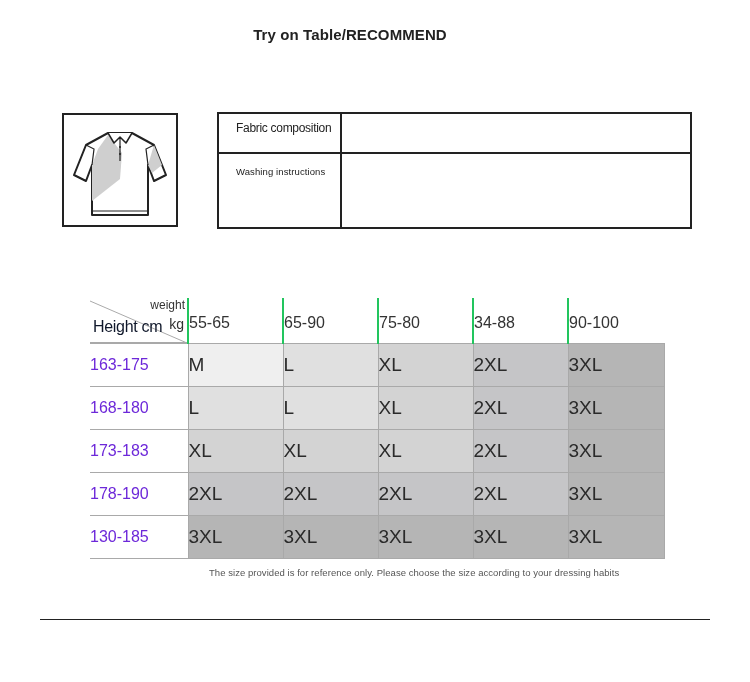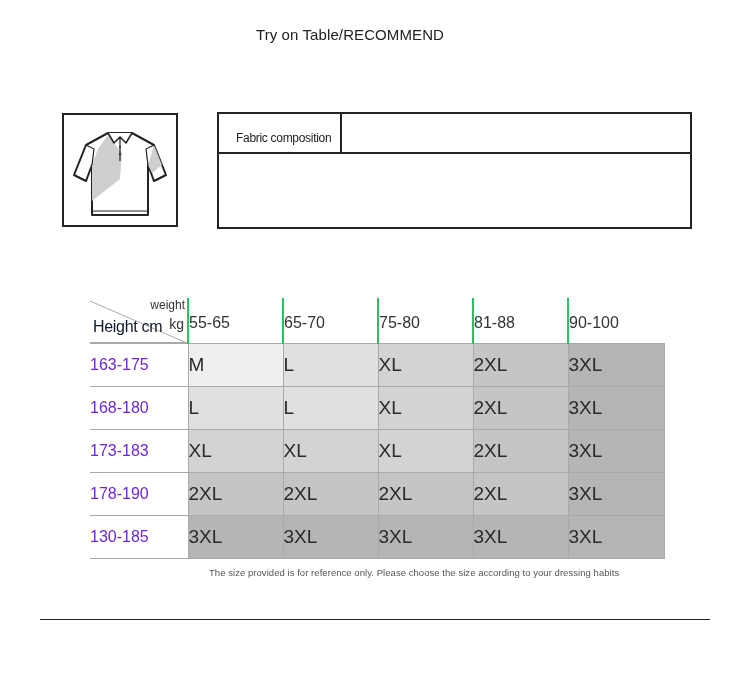--- a/index.html
+++ b/index.html
@@ -1,31 +1,31 @@
 <!DOCTYPE html>
 <html><head>
 <meta charset="utf-8">
 <style>
   html, body { margin: 0; padding: 0; background: #ffffff; }
   body { width: 750px; height: 682px; position: relative; overflow: hidden;
          font-family: "Liberation Sans", "DejaVu Sans", sans-serif; color: #222; }
   .title { position: absolute; left: 0; top: 26px; width: 700px; text-align: center;
-           font-size: 15px; color: #222; letter-spacing: 0.1px; }
+           font-size: 15px; color: #222; letter-spacing: 0.1px; font-weight: bold; }
   .shirt-box { position: absolute; left: 62px; top: 113px; width: 116px; height: 114px;
                border: 2px solid #222; box-sizing: border-box; background: #fff; }
   .shirt-box svg { position: absolute; left: 6px; top: 8px; }
   .info-table { position: absolute; left: 217px; top: 112px; width: 475px; height: 117px;
                 border: 2px solid #222; box-sizing: border-box; }
   .info-row { position: absolute; left: 0; width: 100%; }
   .info-row.r1 { top: 0; height: 38px; border-bottom: 2px solid #222; }
   .info-row.r2 { top: 40px; height: 73px; }
   .info-label { position: absolute; left: 0; top: 0; width: 123px; height: 100%;
                 border-right: 2px solid #222; box-sizing: border-box; }
   .info-label span { position: absolute; left: 17px; color: #222; white-space: nowrap; }
-  .r1 .info-label span { top: 7px; font-size: 12px; letter-spacing: -0.3px; margin-top: 10px; }
+  .r1 .info-label span { top: 7px; font-size: 12px; letter-spacing: -0.3px; }
   .r2 .info-label span { top: 12px; font-size: 9.5px; letter-spacing: 0.1px; }
   .info-value { position: absolute; left: 142px; color: #333; }
   .r1 .info-value { top: 7px; font-size: 16px; letter-spacing: 0.2px; }
   .r2 .info-value { top: 11px; font-size: 12px; line-height: 15.5px; width: 310px; }
 
   .size-table { position: absolute; left: 90px; top: 298px; border-collapse: collapse; }
   .size-table td { padding: 0; vertical-align: middle; box-sizing: border-box; }
   .size-table .hdr td { height: 45px; font-size: 16px; color: #333; }
   .size-table .hdr td.wcol { border-left: 2px solid #22c55e; padding-top: 4px; }
   .size-table tr.body td { height: 43px; font-size: 19px; color: #2a2a2a;
@@ -66,41 +66,44 @@
   </svg>
 </div>
 
 <div class="info-table">
   <div class="info-row r1">
     <div class="info-label">
       <span>Fabric composition</span>
     </div>
   </div>
   <div class="info-row r2">
+    <div class="info-label">
+      <span>Washing instructions</span>
+    </div>
   </div>
 </div>
 
 <table class="size-table">
   <tbody>
       <tr class="hdr">
     <td style="width:97px;">
       <div class="corner">
         <svg width="97" height="45">
           <line x1="0" y1="3" x2="97" y2="45" stroke="#aaa" stroke-width="1"></line>
           <line x1="0" y1="44.5" x2="97" y2="44.5" stroke="#a9a9a9" stroke-width="1"></line>
         </svg>
         <span class="w">weight</span>
         <span class="kg">kg</span>
         <span class="h">Height cm</span>
       </div>
     </td>
     <td class="wcol" style="width:95px;">55-65</td>
-    <td class="wcol" style="width:95px;">65-70</td>
+    <td class="wcol" style="width:95px;">65-90</td>
     <td class="wcol" style="width:95px;">75-80</td>
-    <td class="wcol" style="width:95px;">81-88</td>
+    <td class="wcol" style="width:95px;">34-88</td>
     <td class="wcol" style="width:96px;">90-100</td>
   </tr>
   <tr class="body">
     <td class="hcell">163-175</td>
     <td style="background: rgb(239, 239, 239);">M</td>
     <td style="background: rgb(224, 224, 224);">L</td>
     <td style="background: rgb(211, 211, 211);">XL</td>
     <td style="background: rgb(197, 197, 199);">2XL</td>
     <td class="lastcol" style="background: rgb(181, 181, 181);">3XL</td>
   </tr>

